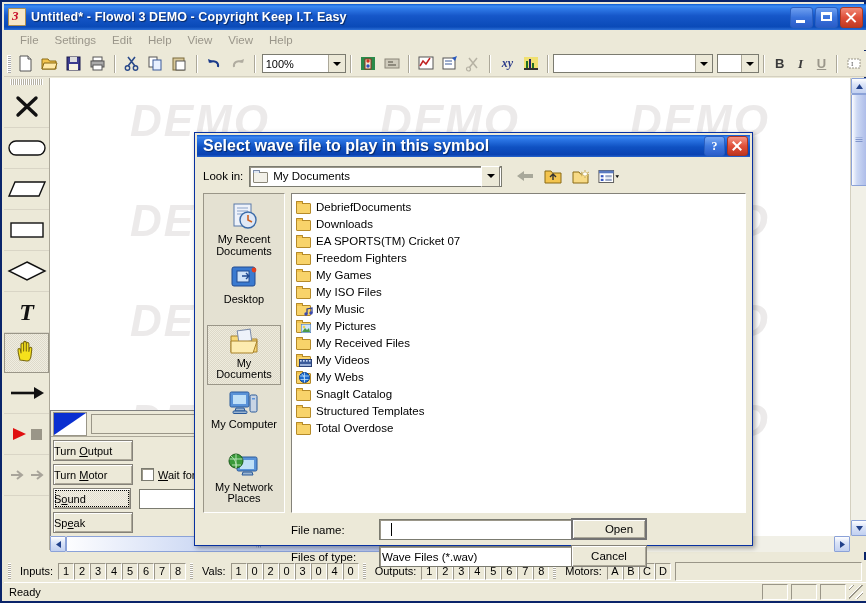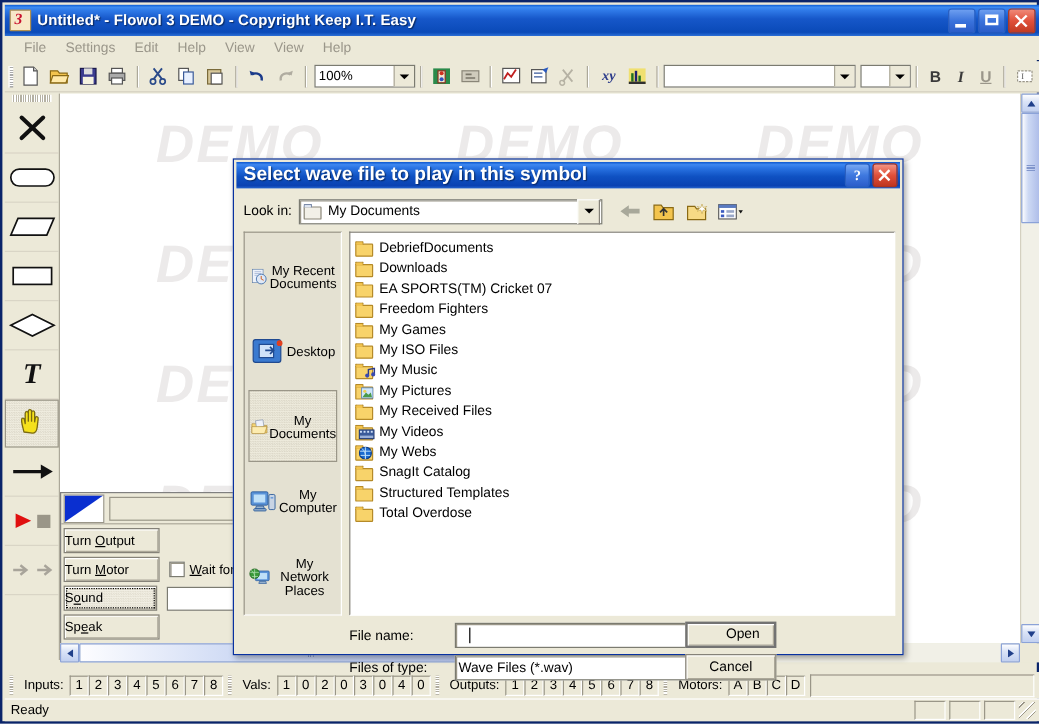--- a/index.html
+++ b/index.html
@@ -138,21 +138,21 @@
   .lookin .txt{font-size:11.5px;color:#000;flex:1;}
   .lookin .arw2{width:17px;height:19px;margin:0 1px;background:#ece9d8;
     border:1px solid;border-color:#fff #858279 #858279 #fff;display:flex;align-items:center;justify-content:center;}
   .arw2::after{content:"";border-left:4px solid transparent;border-right:4px solid transparent;border-top:4px solid #000;}
   .navicons{display:flex;align-items:center;gap:6px;margin-left:12px;}
   .nav-i{width:22px;height:21px;display:flex;align-items:center;justify-content:center;position:relative;}
 
   .places{position:absolute;left:8px;top:60px;width:82px;height:320px;
     background:#e4e1d2;border:1px solid;border-color:#9a9688 #fff #fff #9a9688;box-sizing:border-box;
     display:flex;flex-direction:column;align-items:center;padding-top:6px;}
-  .place{width:74px;height:62px;display:flex;flex-direction:row;align-items:center;justify-content:flex-start;
+  .place{width:74px;height:62px;display:flex;flex-direction:column;align-items:center;justify-content:flex-start;
     margin-bottom:2px;box-sizing:border-box;padding-top:2px;}
   .place.sel{border:1px solid #9a9688;background:repeating-conic-gradient(#dcd8c8 0 25%,#eeebdd 0 50%) 0 0/2px 2px;}
   .place .pl-lbl{font-size:11px;color:#000;text-align:center;line-height:11.5px;margin-top:2px;}
 
   .filelist{position:absolute;left:96px;top:60px;width:455px;height:320px;background:#fff;
     border:1px solid;border-color:#848279 #fff #fff #848279;box-sizing:border-box;
     padding:4px 0 0 4px;overflow:hidden;}
   .fitem{height:17px;display:flex;align-items:center;font-size:11.5px;color:#000;}
   .fitem .nm{margin-left:4px;white-space:nowrap;}
 

